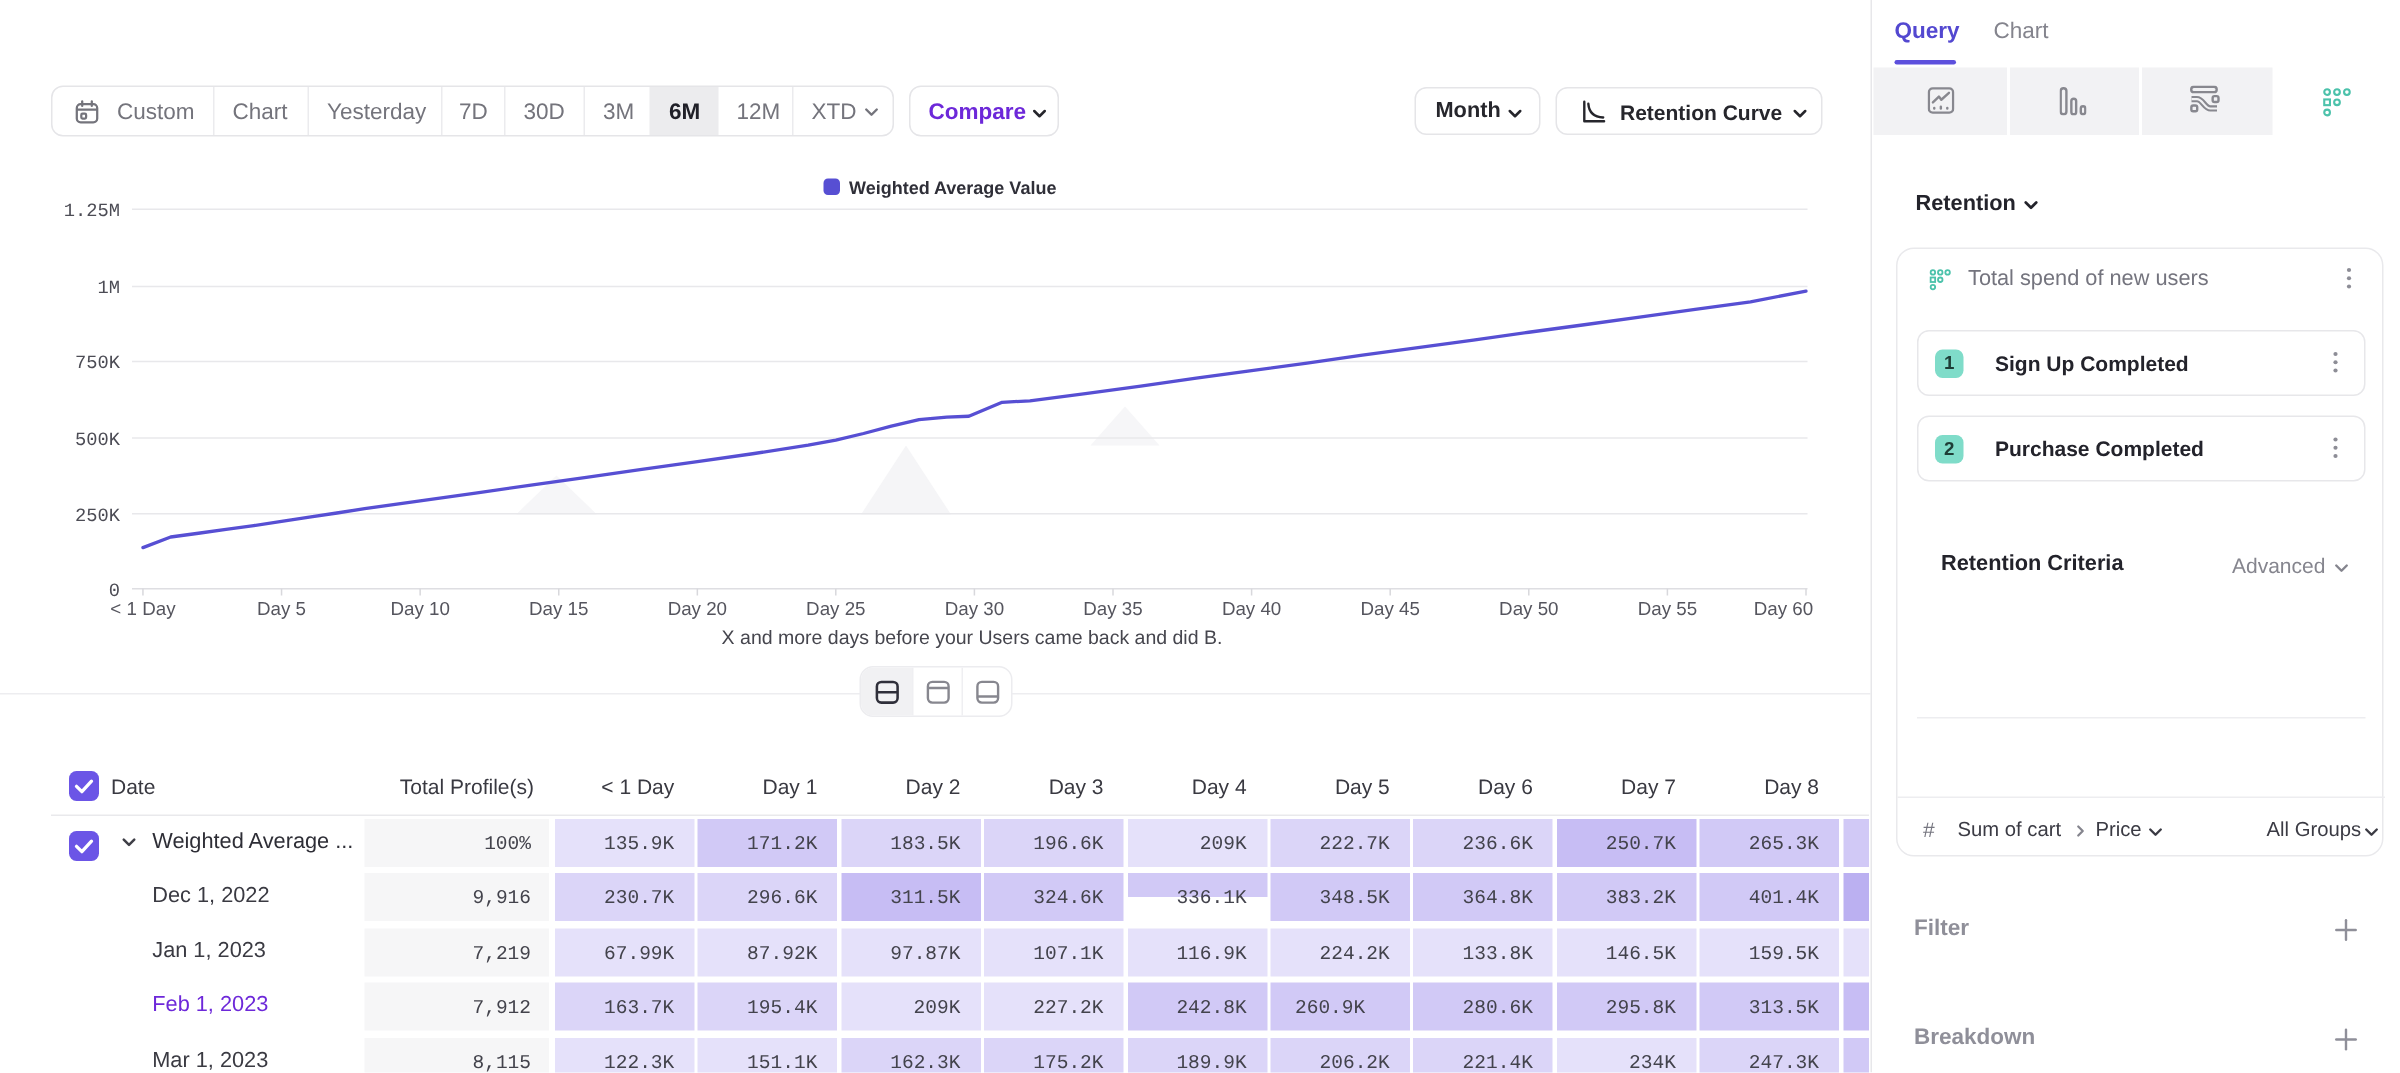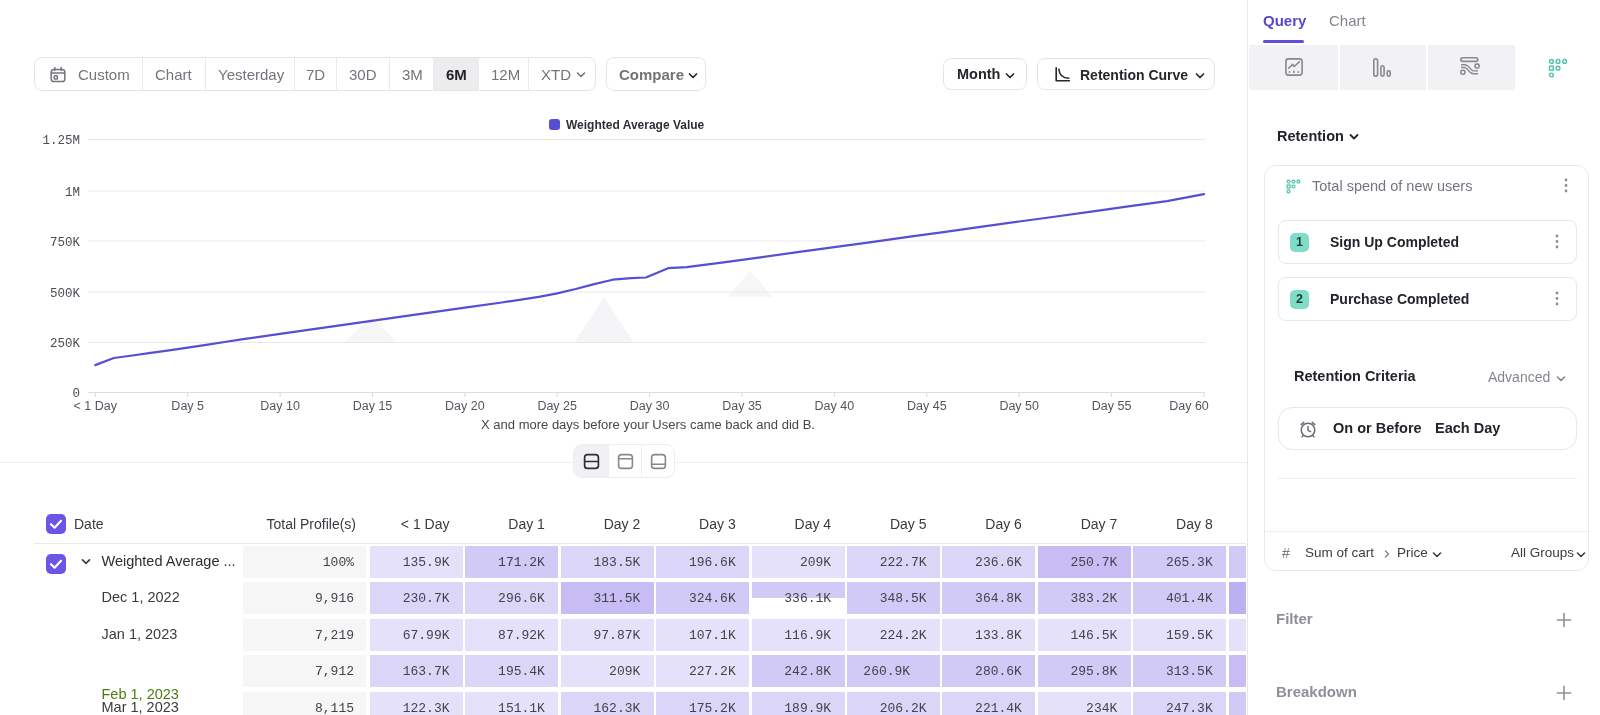--- a/index.html
+++ b/index.html
@@ -41,21 +41,21 @@
   <div class="abs gray-txt" style="left:367px; top:8px; font-size:15px;">3M</div>
   <div class="abs" style="left:411px; top:8px; font-size:15px; font-weight:700; color:#202028;">6M</div>
   <div class="abs gray-txt" style="left:456px; top:8px; font-size:15px;">12M</div>
   <div class="abs gray-txt" style="left:506px; top:8px; font-size:15px;">XTD</div>
   <svg class="abs" style="left:540px; top:11.5px;" width="12" height="10" viewBox="0 0 12 10" fill="none" stroke="#74747c" stroke-width="1.6" stroke-linecap="round" stroke-linejoin="round">
         <polyline points="2.5,3 6,6.5 9.5,3"></polyline>
       </svg>
 </div>
 
 <div class="abs" style="left:606px; top:57px; width:100px; height:34px; border:1px solid #e5e5e8; border-radius:8px; background:#fff;">
-  <div class="abs" style="left:12px; top:8px; font-size:15px; font-weight:600; color:#737373;">Compare</div>
+  <div class="abs" style="left:12px; top:8px; font-size:15px; font-weight:600; color:#6d28d9;">Compare</div>
   <svg class="abs" style="left:80px; top:12.5px;" width="12" height="10" viewBox="0 0 12 10" fill="none" stroke="#26262c" stroke-width="1.7" stroke-linecap="round" stroke-linejoin="round">
         <polyline points="2.5,3 6,6.5 9.5,3"></polyline>
       </svg>
 </div>
 
 <div class="abs" style="left:943px; top:58px; width:84px; height:32px; border:1px solid #e5e5e8; border-radius:8px; background:#fff;">
   <div class="abs" style="left:13px; top:7px; font-size:14.5px; font-weight:600; color:#26262c;">Month</div>
   <svg class="abs" style="left:60px; top:12px;" width="12" height="10" viewBox="0 0 12 10" fill="none" stroke="#26262c" stroke-width="1.7" stroke-linecap="round" stroke-linejoin="round">
         <polyline points="2.5,3 6,6.5 9.5,3"></polyline>
       </svg>
@@ -204,21 +204,21 @@
 <div class="abs mono" style="left:370.0px; top:618.8px; width:93px; height:32px; background:#e5e1fa; font-size:13px; color:#43434c; text-align:right; padding:9px 13.5px 0 0;">67.99K</div>
 <div class="abs mono" style="left:465.4px; top:618.8px; width:93px; height:32px; background:#e5e1fa; font-size:13px; color:#43434c; text-align:right; padding:9px 13.5px 0 0;">87.92K</div>
 <div class="abs mono" style="left:560.8px; top:618.8px; width:93px; height:32px; background:#e5e1fa; font-size:13px; color:#43434c; text-align:right; padding:9px 13.5px 0 0;">97.87K</div>
 <div class="abs mono" style="left:656.2px; top:618.8px; width:93px; height:32px; background:#e5e1fa; font-size:13px; color:#43434c; text-align:right; padding:9px 13.5px 0 0;">107.1K</div>
 <div class="abs mono" style="left:751.6px; top:618.8px; width:93px; height:32px; background:#e5e1fa; font-size:13px; color:#43434c; text-align:right; padding:9px 13.5px 0 0;">116.9K</div>
 <div class="abs mono" style="left:847.0px; top:618.8px; width:93px; height:32px; background:#e5e1fa; font-size:13px; color:#43434c; text-align:right; padding:9px 13.5px 0 0;">224.2K</div>
 <div class="abs mono" style="left:942.4px; top:618.8px; width:93px; height:32px; background:#e5e1fa; font-size:13px; color:#43434c; text-align:right; padding:9px 13.5px 0 0;">133.8K</div>
 <div class="abs mono" style="left:1037.8px; top:618.8px; width:93px; height:32px; background:#e5e1fa; font-size:13px; color:#43434c; text-align:right; padding:9px 13.5px 0 0;">146.5K</div>
 <div class="abs mono" style="left:1133.2px; top:618.8px; width:93px; height:32px; background:#e5e1fa; font-size:13px; color:#43434c; text-align:right; padding:9px 13.5px 0 0;">159.5K</div>
 <div class="abs" style="left:1229px; top:618.8px; width:17px; height:32px; background:#e5e1fa;"></div>
-<div class="abs" style="left:101.5px; top:662.2px; font-size:14.5px; color:#4d7c0f;margin-top:24px;">Feb 1, 2023</div>
+<div class="abs" style="left:101.5px; top:662.2px; font-size:14.5px; color:#6d28d9;">Feb 1, 2023</div>
 <div class="abs mono" style="left:243px; top:655.2px; width:123px; height:32px; background:#f6f6f7; font-size:13px; color:#43434c; text-align:right; padding:9px 12px 0 0;">7,912</div>
 <div class="abs mono" style="left:370.0px; top:655.2px; width:93px; height:32px; background:#dbd5f8; font-size:13px; color:#43434c; text-align:right; padding:9px 13.5px 0 0;">163.7K</div>
 <div class="abs mono" style="left:465.4px; top:655.2px; width:93px; height:32px; background:#dbd5f8; font-size:13px; color:#43434c; text-align:right; padding:9px 13.5px 0 0;">195.4K</div>
 <div class="abs mono" style="left:560.8px; top:655.2px; width:93px; height:32px; background:#e5e1fa; font-size:13px; color:#43434c; text-align:right; padding:9px 13.5px 0 0;">209K</div>
 <div class="abs mono" style="left:656.2px; top:655.2px; width:93px; height:32px; background:#e5e1fa; font-size:13px; color:#43434c; text-align:right; padding:9px 13.5px 0 0;">227.2K</div>
 <div class="abs mono" style="left:751.6px; top:655.2px; width:93px; height:32px; background:#d1c9f6; font-size:13px; color:#43434c; text-align:right; padding:9px 13.5px 0 0;">242.8K</div>
 <div class="abs mono" style="left:847.0px; top:655.2px; width:93px; height:32px; background:#d1c9f6; font-size:13px; color:#43434c; text-align:center; padding:9px 13.5px 0 0;">260.9K</div>
 <div class="abs mono" style="left:942.4px; top:655.2px; width:93px; height:32px; background:#d1c9f6; font-size:13px; color:#43434c; text-align:right; padding:9px 13.5px 0 0;">280.6K</div>
 <div class="abs mono" style="left:1037.8px; top:655.2px; width:93px; height:32px; background:#d1c9f6; font-size:13px; color:#43434c; text-align:right; padding:9px 13.5px 0 0;">295.8K</div>
 <div class="abs mono" style="left:1133.2px; top:655.2px; width:93px; height:32px; background:#d1c9f6; font-size:13px; color:#43434c; text-align:right; padding:9px 13.5px 0 0;">313.5K</div>
@@ -318,32 +318,20 @@
             <circle cx="2" cy="13" r="1.4"></circle>
           </svg>
     </div>
 
     <div class="abs" style="left:29px; top:202px; font-size:14.5px; font-weight:700; color:#23232b;">Retention Criteria</div>
     <div class="abs" style="left:223px; top:203px; font-size:14px; color:#85858e;">Advanced</div>
     <svg class="abs" style="left:290px; top:208px;" width="12" height="10" viewBox="0 0 12 10" fill="none" stroke="#85858e" stroke-width="1.6" stroke-linecap="round" stroke-linejoin="round">
           <polyline points="2.5,3 6,6.5 9.5,3"></polyline>
         </svg>
 
-    <div class="abs" style="left:13px; top:241px; width:299px; height:43px; border:1px solid #e7e7ea; border-radius:14px; background:#fff;">
-      <svg class="abs" style="left:19px; top:11px;" width="20" height="20" viewBox="0 0 20 20" fill="none" stroke="#6a6a74" stroke-width="1.5" stroke-linecap="round" stroke-linejoin="round">
-        <circle cx="10" cy="11" r="6.8"></circle>
-        <polyline points="10,7.6 10,11.3 12.6,12.6"></polyline>
-        <path d="M3.2,5.6 L5.8,3.4"></path>
-            <path d="M16.8,5.6 L14.2,3.4"></path>
-            <path d="M5.2,16.4 L4.1,17.7"></path>
-            <path d="M14.8,16.4 L15.9,17.7"></path>
-      </svg>
-      <div class="abs" style="left:54px; top:12px; font-size:14.5px; font-weight:600; color:#23232b;">On or Before</div>
-      <div class="abs" style="left:156px; top:12px; font-size:14.5px; font-weight:600; color:#23232b;">Each Day</div>
-    </div>
 
     <div class="abs" style="left:13px; top:312px; width:299px; height:1px; background:#ededf0;"></div>
 
 
     <div class="abs" style="left:0; top:365px; width:325px; height:1px; background:#ededf0;"></div>
 
     <div class="abs" style="left:17px; top:379px; font-size:14px; color:#777781;">#</div>
     <div class="abs" style="left:40px; top:379px; font-size:13.5px; font-weight:500; color:#3b3b44;">Sum of cart</div>
     <svg class="abs" style="left:118px; top:383px;" width="8" height="10" viewBox="0 0 8 10" fill="none" stroke="#85858e" stroke-width="1.5" stroke-linecap="round" stroke-linejoin="round">
           <polyline points="2.5,2 5.5,5 2.5,8"></polyline>

